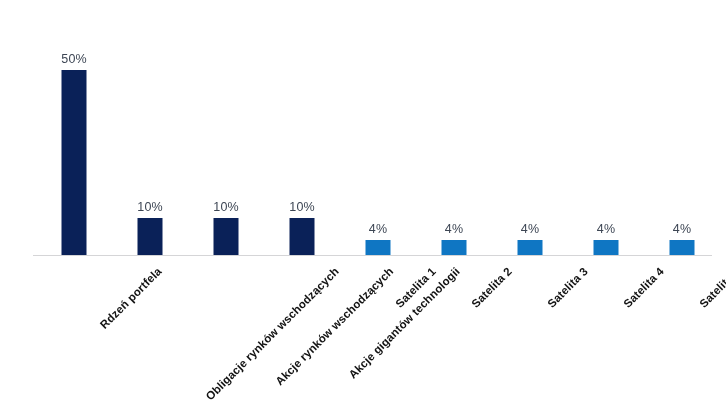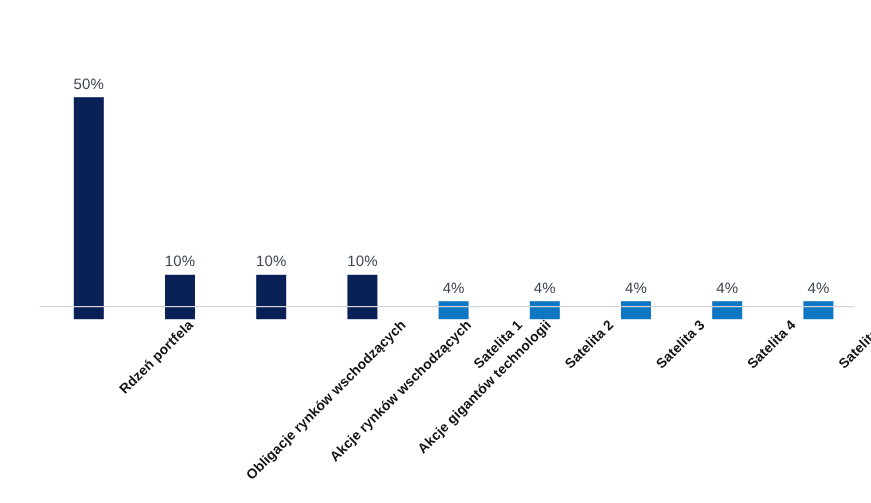--- a/index.html
+++ b/index.html
@@ -15,21 +15,21 @@
     width: 726px;
     height: 419px;
     background: #ffffff;
     overflow: hidden;
   }
 
   
   #plot-area {
     position: absolute;
     left: 0;
-    top: 11px;
+    top: 0;
     width: 650px;
     height: 256px;
   }
 
   .bar-slot {
     position: absolute;
     bottom: 1px;
     width: 70px;
     height: 256px;
   }

